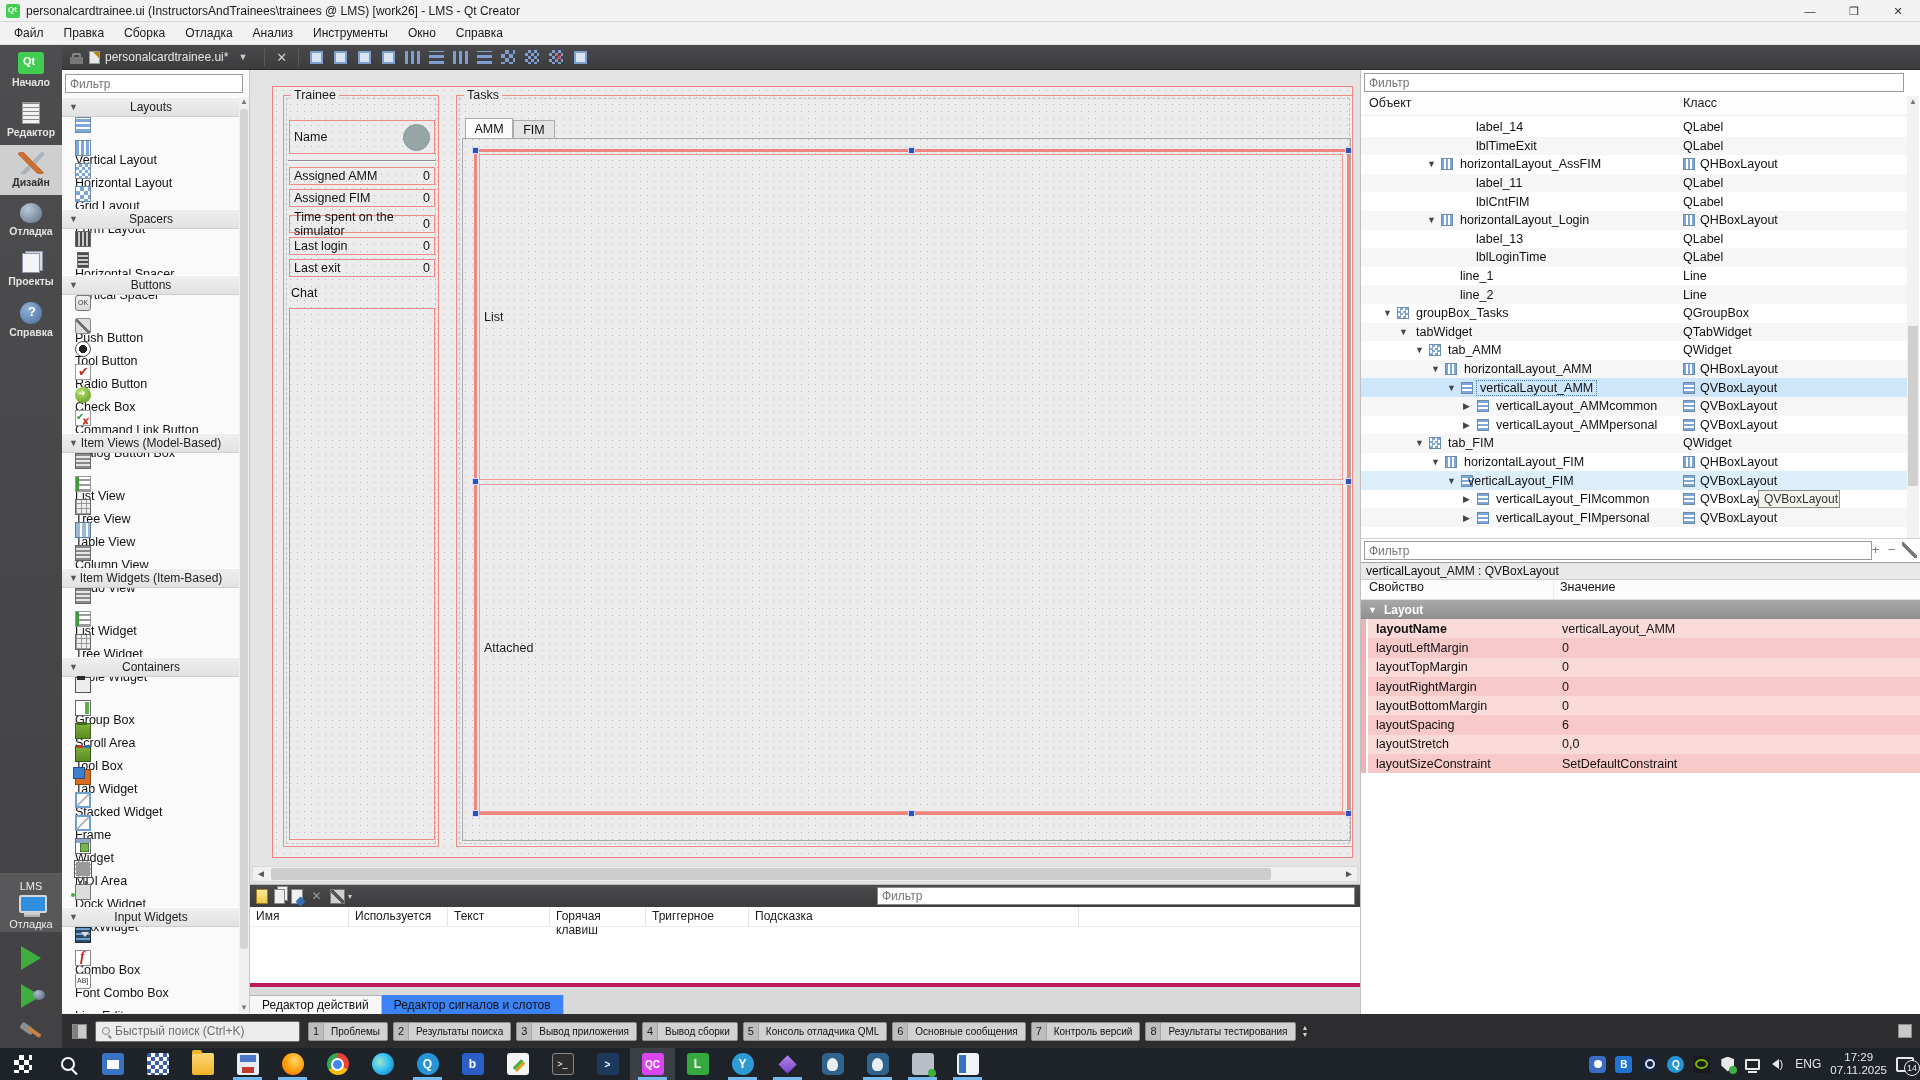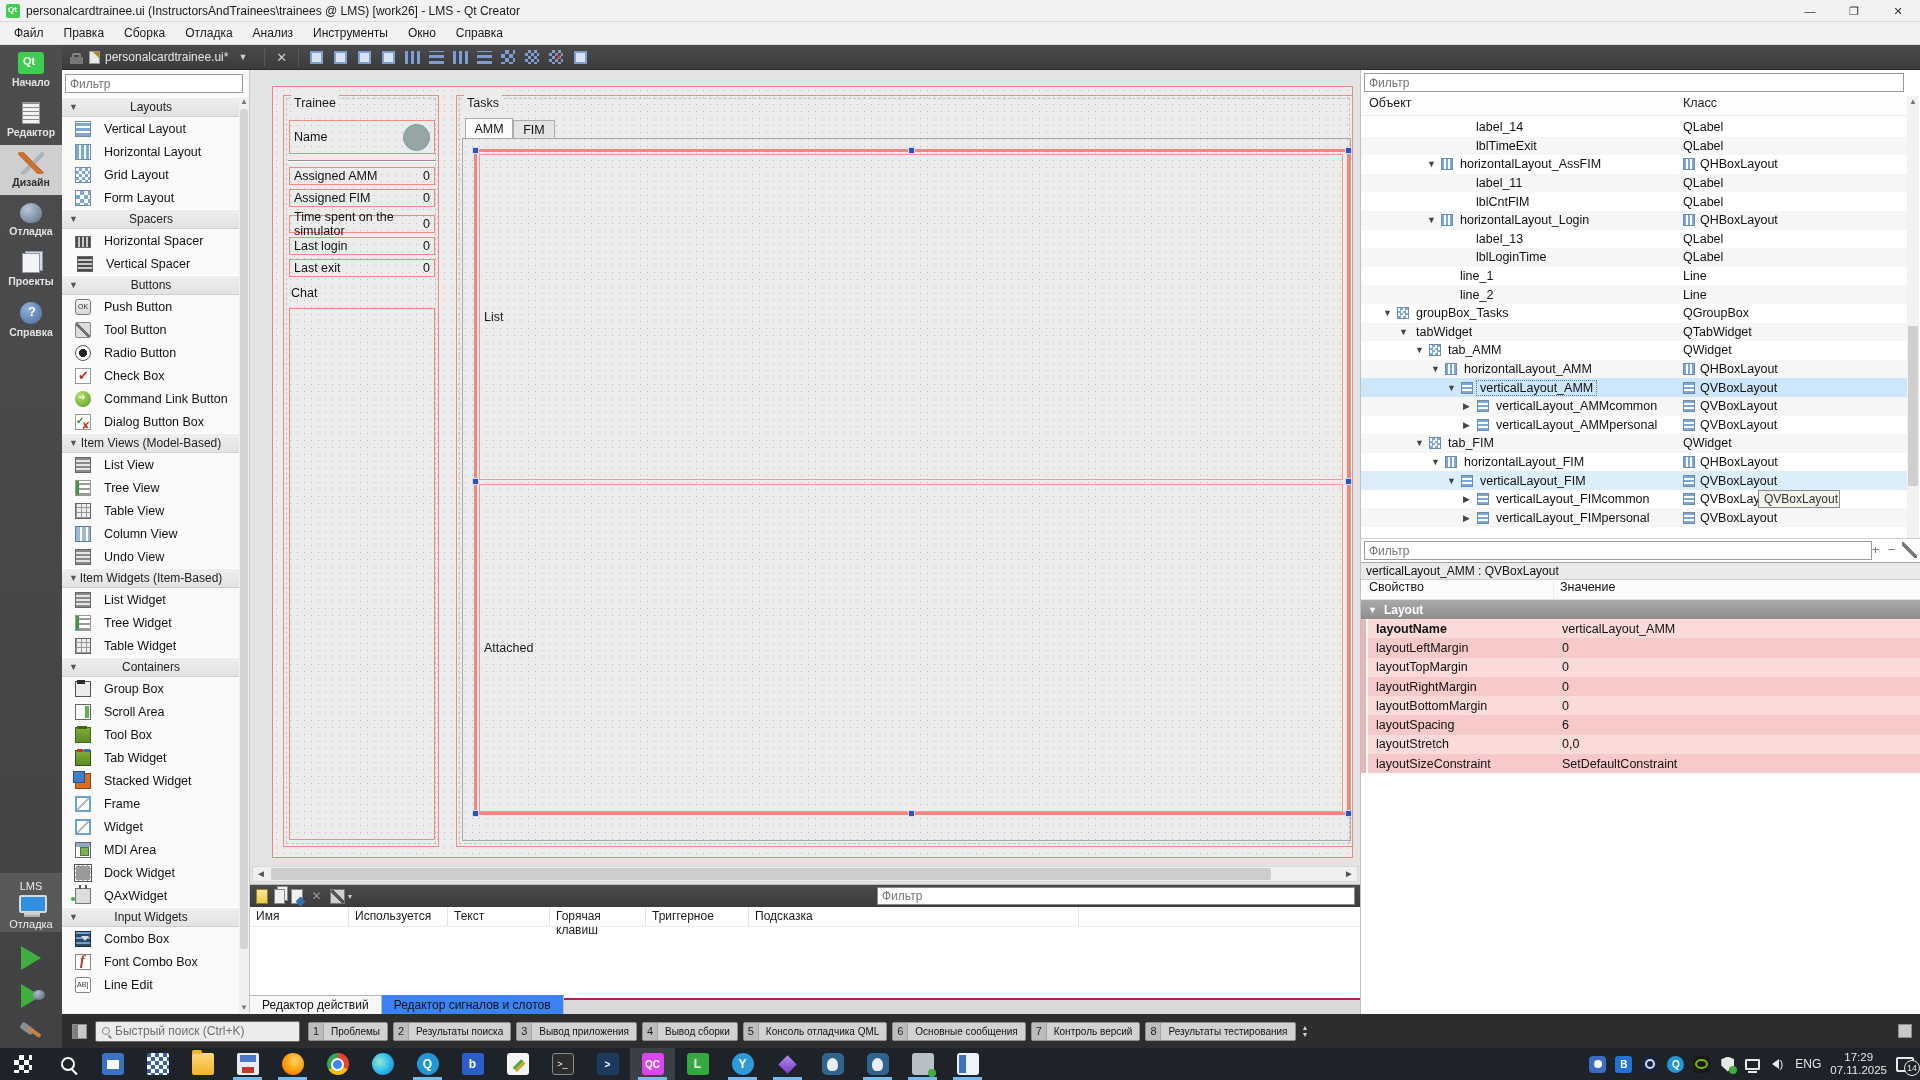--- a/index.html
+++ b/index.html
@@ -68,21 +68,21 @@
   .hammer::before { content:""; position:absolute; left:2px; top:3px; width:14px; height:7px; background:#8a8f94; border-radius:2px; transform:rotate(35deg); }
   .hammer::after { content:""; position:absolute; left:8px; top:8px; width:16px; height:4px; background:#c98145; border-radius:2px; transform:rotate(35deg); }
 
   
   .widgetbox { position:absolute; left:62px; top:70px; width:188px; height:943px; background:#fafafa; border-right:1px solid #c6c6c6; }
   .wb-filter { position:absolute; left:3px; top:4px; width:178px; height:19px; border:1px solid #9a9a9a; background:#fff; font-size:12px; padding:0 4px; font-family:"Liberation Sans",sans-serif; }
   .wb-list { position:absolute; left:0; top:27px; width:178px; bottom:0; overflow:hidden; }
   .wb-sec { height:20px; background:linear-gradient(#efefef,#e2e2e2); border-top:1px solid #fff; border-bottom:1px solid #cfcfcf; display:flex; align-items:center; position:relative; }
   .wb-sec .chev { position:absolute; left:7px; color:#555; font-size:9px; }
   .wb-sec .sec-t { width:100%; text-align:center; font-size:12px; color:#222; }
-  .wb-item { height:23px; display:flex; align-items:center; gap:13px; padding-left:13px; }
+  .wb-item { height:23px; display:flex; align-items:flex-start; gap:20px; padding-left:13px;flex-direction:column; }
   .wb-item .lbl { font-size:12.5px; color:#111; }
   .wb-scroll { position:absolute; right:0; top:27px; width:10px; bottom:0; background:#f0f0f0; }
   .wb-scroll .arr { position:absolute; left:0; width:10px; height:10px; color:#777; font-size:8px; text-align:center; line-height:10px; }
   .wb-thumb { position:absolute; left:1px; top:12px; width:8px; height:840px; background:#d4d4d4; border-radius:3px; }
 
   
   .wi { width:16px; height:16px; flex:0 0 16px; position:relative; }
   .wi-vertical-layout { background:repeating-linear-gradient(0deg,#7da7d9 0 3px,#fff 3px 5px); border:1px solid #6b8cad; }
   .wi-horizontal-layout { background:repeating-linear-gradient(90deg,#7da7d9 0 3px,#fff 3px 5px); border:1px solid #6b8cad; }
   .wi-grid-layout { background:#fff; border:1px solid #6b8cad; background-image:repeating-conic-gradient(#7da7d9 0 90deg,transparent 0 180deg); background-size:6px 6px; }
@@ -126,21 +126,21 @@
   .wi-font-combo-box { background:#fff; border:1px solid #888; }
   .wi-font-combo-box::after { content:"f"; position:absolute; left:4px; top:-2px; font-family:"Liberation Serif",serif; font-style:italic; font-weight:bold; color:#c22a1e; font-size:14px; }
   .wi-line-edit { background:#fff; border:1px solid #888; border-radius:2px; }
   .wi-line-edit::after { content:"AB]"; position:absolute; left:1px; top:3px; font-size:7px; color:#333; }
 
   
   .canvas { position:absolute; left:250px; top:70px; width:1110px; height:814px; background:#e3e3e3; }
   .formrect { position:absolute; left:22px; top:16px; width:1081px; height:772px; background:#ececec; background-image:radial-gradient(circle,#b9b9b9 0.8px,transparent 1px); background-size:7px 7px; border:1px solid #f08383; }
   .grp { position:absolute; border:1px solid #ef8b84; }
   .grp::after { content:""; position:absolute; inset:2px; border:1px dashed #c4c4c4; pointer-events:none; }
-  .grp-title { position:absolute; top:-8px; left:7px; background:#ececec; padding:8px 3px; font-size:12.5px; color:#1a1a1a; z-index:2; }
+  .grp-title { position:absolute; top:-8px; left:7px; background:#ececec; padding:0 3px; font-size:12.5px; color:#1a1a1a; z-index:2; }
   .g-trainee { left:10px; top:8px; width:156px; height:752px; }
   .t-row { position:absolute; left:5px; width:146px; border:1px solid #ef8b84; display:flex; align-items:center; justify-content:space-between; padding:0 4px; font-size:12.5px; z-index:2;}
   .t-name { top:24px; height:34px; }
   .t-avatar { width:27px; height:27px; border-radius:50%; background:#96a5a6; border:1px solid #87999a; }
   .t-line { position:absolute; left:4px; top:64px; width:148px; border-top:1px solid #8f8f8f; border-bottom:1px solid #fbfbfb; z-index:2;}
   .chat-lbl { position:absolute; left:7px; top:190px; font-size:12.5px; z-index:2;}
   .chat-box { position:absolute; left:5px; top:212px; width:146px; height:532px; border:1px solid #ef8b84; z-index:2;}
   .g-tasks { left:183px; top:8px; width:897px; height:752px; }
   .tab { position:absolute; font-size:12.5px; display:flex; align-items:center; justify-content:center; z-index:3;text-align:center; }
   .tab-amm { left:8px; top:22px; width:48px; height:20px; background:#fbfbfb; border:1px solid #ababab; border-bottom:none; }
@@ -163,21 +163,21 @@
   .ae-new { background:linear-gradient(#fbe89a,#ecc94b); border:1px solid #9a7d1e; width:12px; }
   .ae-copy { background:#f0f0f0; border:1px solid #888; width:11px; box-shadow:3px -3px 0 -1px #f0f0f0,3px -3px 0 0 #888; }
   .ae-edit { background:#f0f0f0; border:1px solid #888; width:12px; }
   .ae-edit::after { content:""; position:absolute; right:-2px; bottom:-2px; width:7px; height:7px; background:#2f6fb3; transform:rotate(45deg); }
   .ae-del { color:#9a9a9a; font-size:12px; line-height:15px; text-align:center; }
   .ae-conf { background:#cfcfcf; border:1px solid #777; background-image:linear-gradient(45deg,transparent 40%,#555 40% 58%,transparent 58%); }
   .ae-conf::after { content:"▾"; position:absolute; right:-8px; top:2px; color:#ccc; font-size:8px; }
   .ae-filter { position:absolute; left:627px; top:2px; width:478px; height:18px; border:1px solid #8a8a8a; background:#fff; font-size:12px; padding:0 4px; font-family:"Liberation Sans",sans-serif; }
   .ae-head { position:absolute; left:0; top:22px; width:1110px; height:20px; background:#fff; border-bottom:1px solid #ececec; display:flex; }
   .ae-col { font-size:12px; color:#1a1a1a; padding:2px 4px 0 6px; border-right:1px solid #e4e4e4; }
-  .ae-tabs { position:absolute; left:0; bottom:0; width:1110px; height:16px; background:#d9d9d9; border-top:2px solid #be185d; display:flex; align-items:flex-end; }
+  .ae-tabs { position:absolute; left:0; bottom:0; width:1110px; height:31px; background:#d9d9d9; border-top:4px solid #be185d; display:flex; align-items:flex-end; }
   .ae-tab { height:19px; padding:0 12px; display:flex; align-items:center; font-size:12px; border-right:1px solid #bdbdbd; background:#3b82f6; }
   .ae-tab.active { background:#f7f7f7; border-top:1px solid #b3b3b3; }
 
   
   .rpanel { position:absolute; left:1360px; top:70px; width:560px; height:944px; background:#fff; border-left:1px solid #c0c0c0; }
   .oi-filter { position:absolute; left:3px; top:3px; width:540px; height:19px; border:1px solid #9a9a9a; background:#fff; font-size:12px; padding:0 4px; font-family:"Liberation Sans",sans-serif; }
   .oi-head { position:absolute; left:0; top:26px; width:546px; height:20px; display:flex; font-size:12.5px; color:#1a1a1a; border-bottom:1px solid #ececec; background:#fdfdfd; }
   .oi-head .c1 { padding-left:8px; width:322px; }
   .oi-rows { position:absolute; left:0; top:48px; width:546px; }
   .oi-row { height:18.6px; display:flex; align-items:center; position:relative; font-size:12.5px; }
@@ -800,21 +800,21 @@
           <span class="oi-ico ti-hbox" style="left: 84px;"></span>
           <span class="namecell" style="left: 100px;">horizontalLayout_FIM</span>
           <span class="clscell">
             <span class="oi-ico ti-hbox inline" style="position: static;"></span>
             <span>QHBoxLayout</span>
           </span>
         </div>
         <div class="oi-row hover">
           <span class="oi-chev" style="left: 86px;">▼</span>
           <span class="oi-ico ti-vbox" style="left: 100px;"></span>
-          <span class="namecell" style="left: 116px;">verticalLayout_FIM</span>
+          <span class="namecell" style="left: 104px;">verticalLayout_FIM</span>
           <span class="clscell">
             <span class="oi-ico ti-vbox inline" style="position: static;"></span>
             <span>QVBoxLayout</span>
           </span>
         </div>
         <div class="oi-row">
           <span class="oi-chev" style="left: 102px;">▶</span>
           <span class="oi-ico ti-vbox" style="left: 116px;"></span>
           <span class="namecell" style="left: 132px;">verticalLayout_FIMcommon</span>
           <span class="clscell">

